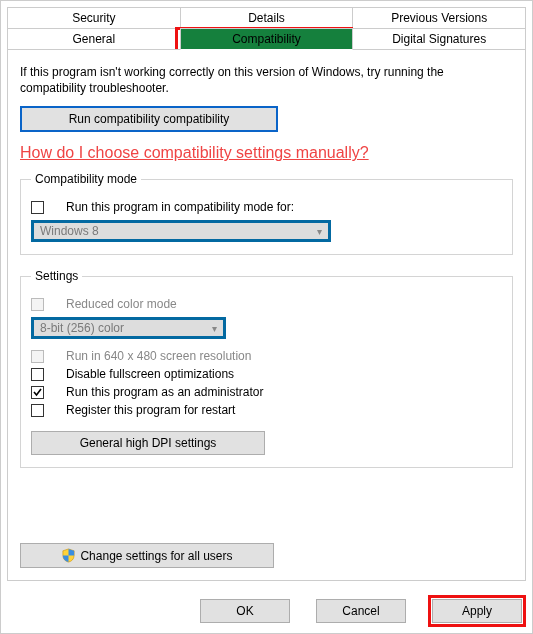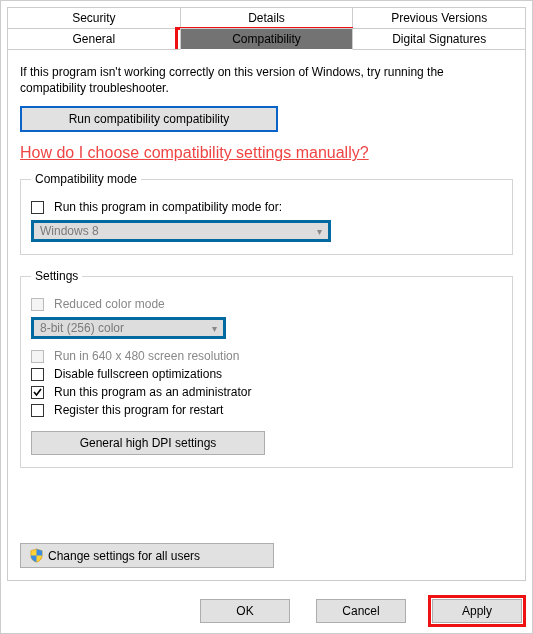--- a/index.html
+++ b/index.html
@@ -37,21 +37,21 @@
     background: #fff;
     font-size: 12px;
     cursor: pointer;
     margin-left: -1px;
   }
   .tab:first-child { margin-left: 0; }
   .tab-row.top .tab {
     border-bottom: none;
   }
   .tab.active {
-    background: #737373;
+    background: #15803d;
     border-bottom: 1px solid #fff;
     position: relative;
     z-index: 2;
   }
   .tab-highlight {
     position: absolute;
     border: 3px solid #e11;
     pointer-events: none;
   }
   .tab-page {
@@ -97,21 +97,21 @@
     margin: 0 0 14px 0;
     padding: 10px 10px 12px 10px;
   }
   fieldset.group legend {
     font-size: 12px;
     padding: 0 4px;
   }
   .row {
     display: flex;
     align-items: center;
-    gap: 10px;
+    gap: 22px;
     margin: 4px 0;
     font-size: 12px;
   }
   .row.disabled { color: #888; }
   .chk {
     width: 13px;
     height: 13px;
     border: 1px solid #333;
     display: inline-flex;
     align-items: center;
@@ -142,21 +142,21 @@
     color: #888;
   }
   .btn-dpi {
     width: 234px;
     margin-top: 10px;
   }
   .btn-allusers {
     width: 254px;
     display: flex;
     align-items: center;
-    justify-content: flex-start;
+    justify-content: center;
     gap: 4px;
     padding: 4px 8px;
     position: absolute;
     left: 12px;
     bottom: 12px;
   }
   .shield {
     width: 15px; height: 15px; flex-shrink:0;
   }
   .bottom-buttons {

